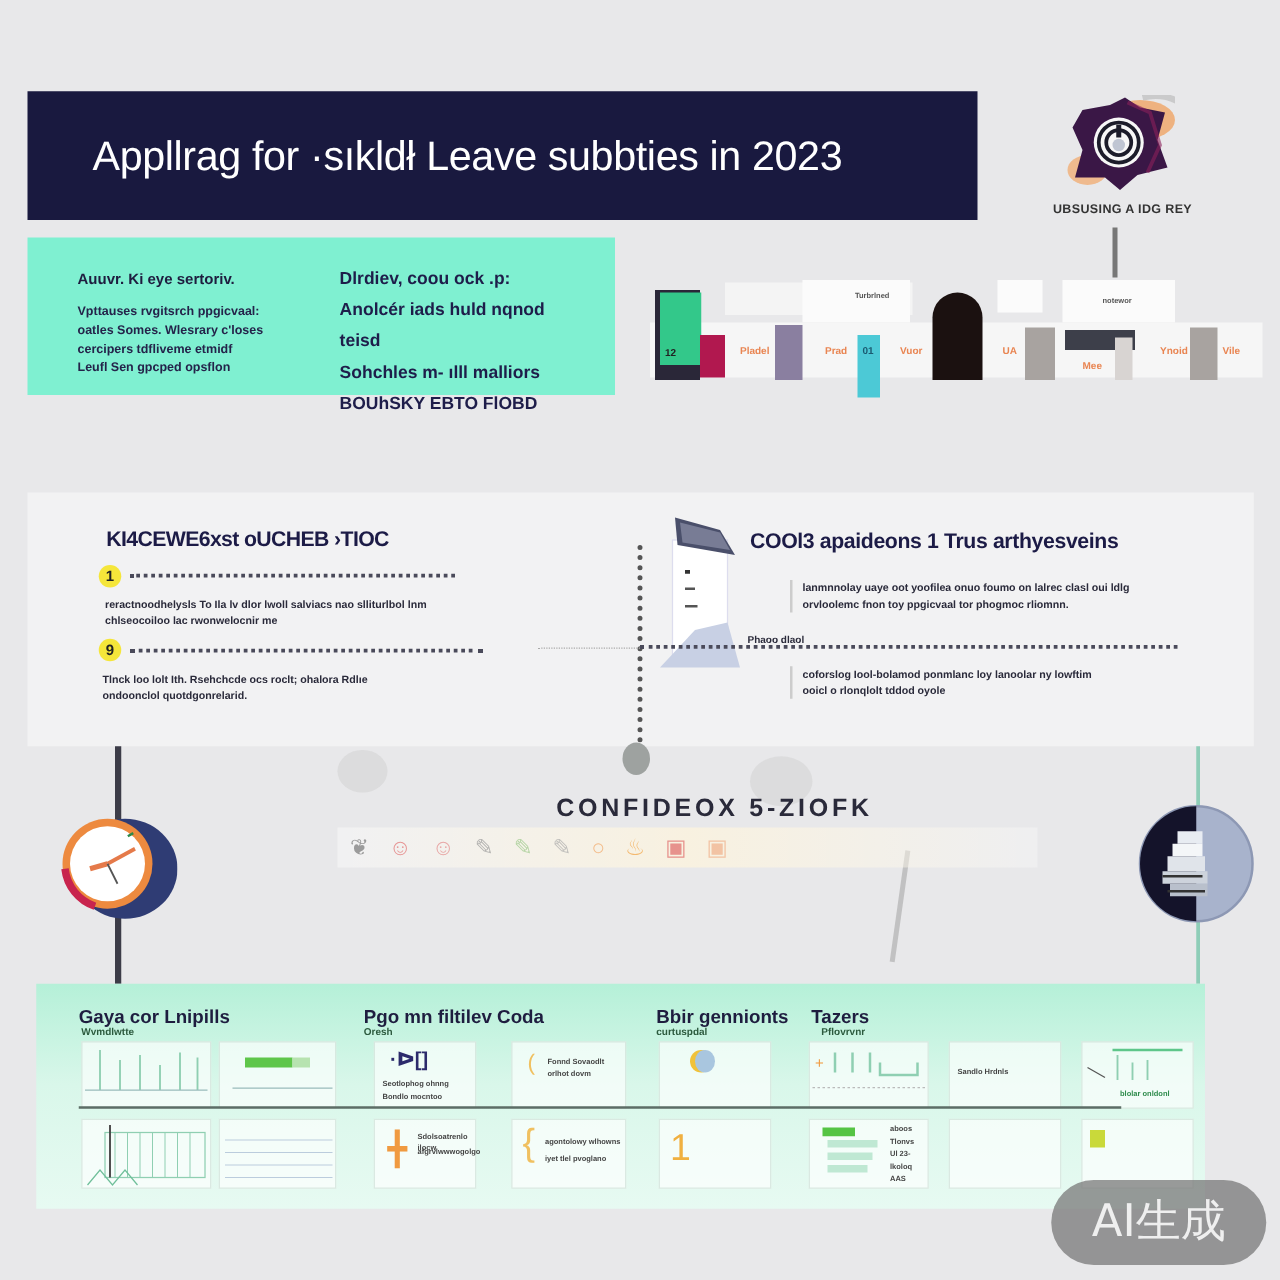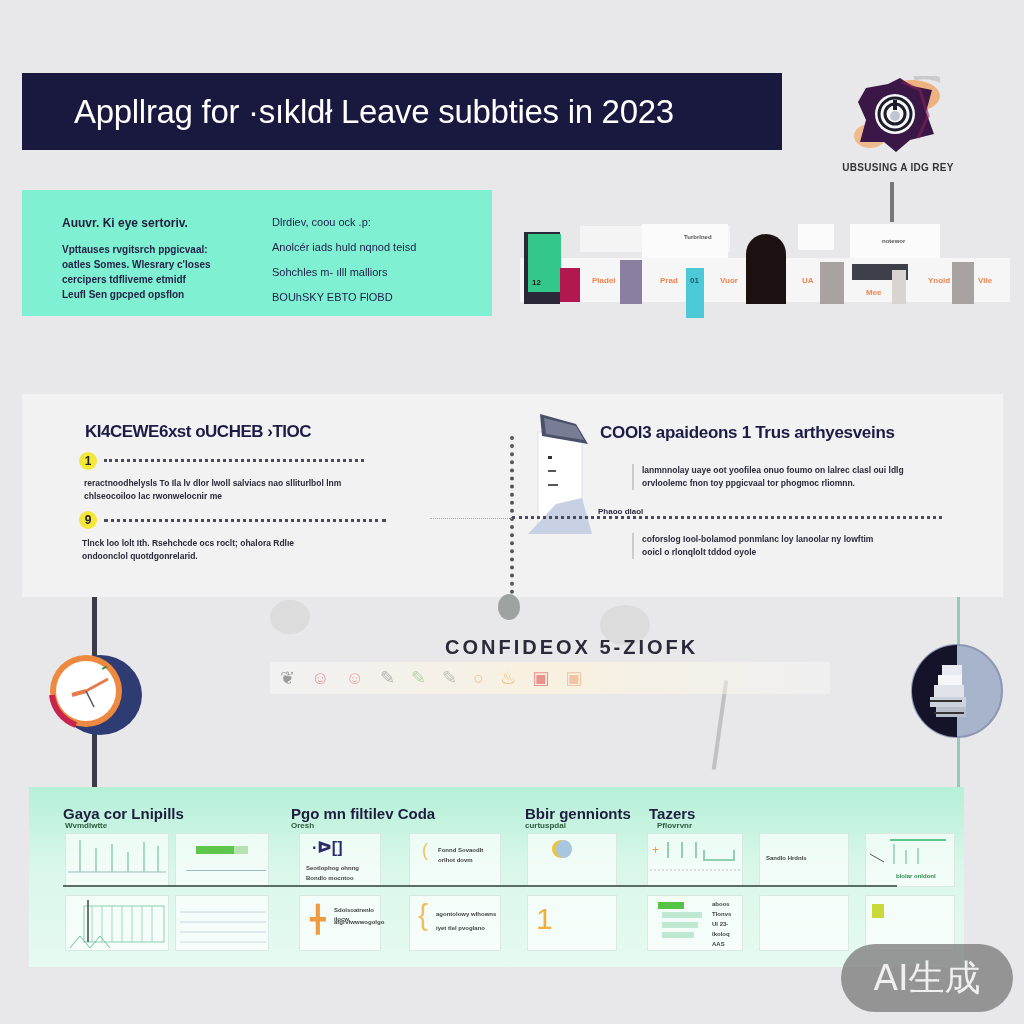--- a/index.html
+++ b/index.html
@@ -7,21 +7,21 @@
   body {
     background: #e8e8ea;
     font-family: "Liberation Sans", "DejaVu Sans", sans-serif;
     position: relative;
     color: #1f1e3d;
   }
   .abs { position: absolute; }
 
   
   .title-bar {
-    left: 22px; top: 73px; width: 760px; height: 77px;
+    left: 22px; top: 73px; width: 760px; height: 103px;
     background: #19193f;
     display: flex; align-items: center; padding-left: 52px;
   }
   .title-bar h1 {
     color: #ffffff; font-size: 33px; font-weight: 400; letter-spacing: -0.3px;
   }
 
   
   .logo { left: 852px; top: 76px; width: 88px; height: 80px; }
   .logo-caption {
@@ -33,21 +33,21 @@
   
   .mint-card {
     left: 22px; top: 190px; width: 470px; height: 126px;
     background: #7ff0d1;
     display: flex; padding: 26px 20px 0 40px; gap: 40px;
   }
   .mint-col-left { width: 170px; }
   .mint-col-left .h { font-size: 12px; font-weight: 700; margin-bottom: 12px; color: #1e1d3f; }
   .mint-col-left .p { font-size: 10px; font-weight: 700; line-height: 15px; color: #24234a; }
   .mint-col-right { padding-top: -4px; margin-top: -6px; }
-  .mint-col-right .l { font-size: 11px; font-weight: 400; line-height: 25px; color: #1e1d4a; }
+  .mint-col-right .l { font-size: 14px; font-weight: 700; line-height: 25px; color: #1e1d4a; }
 
   
   .strip { left: 520px; top: 222px; width: 490px; height: 82px; }
   .thumb { position: absolute; background: #fbfbfb; }
   .thumb-label { position: absolute; font-size: 8px; color: #e98552; font-weight: 700; }
 
   
   .mid-panel {
     left: 22px; top: 394px; width: 981px; height: 203px;
     background: #f2f2f3;

